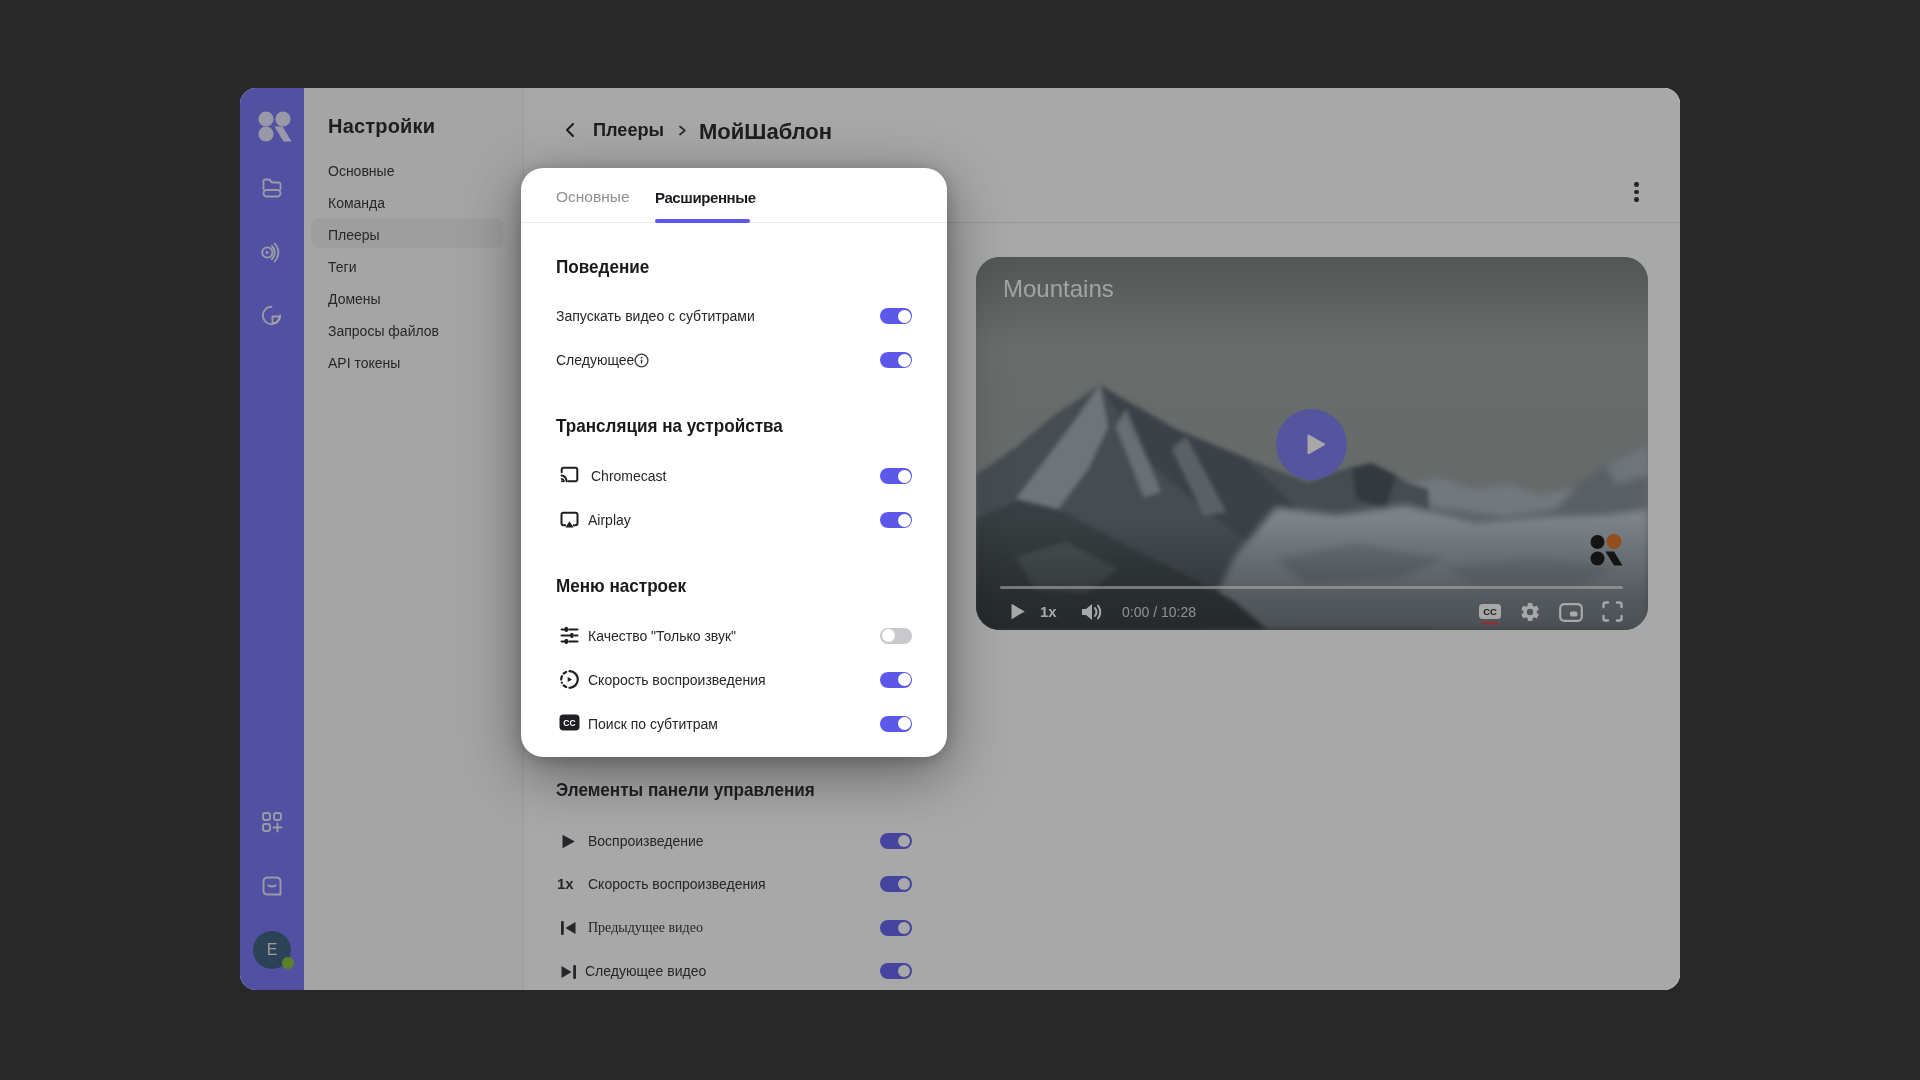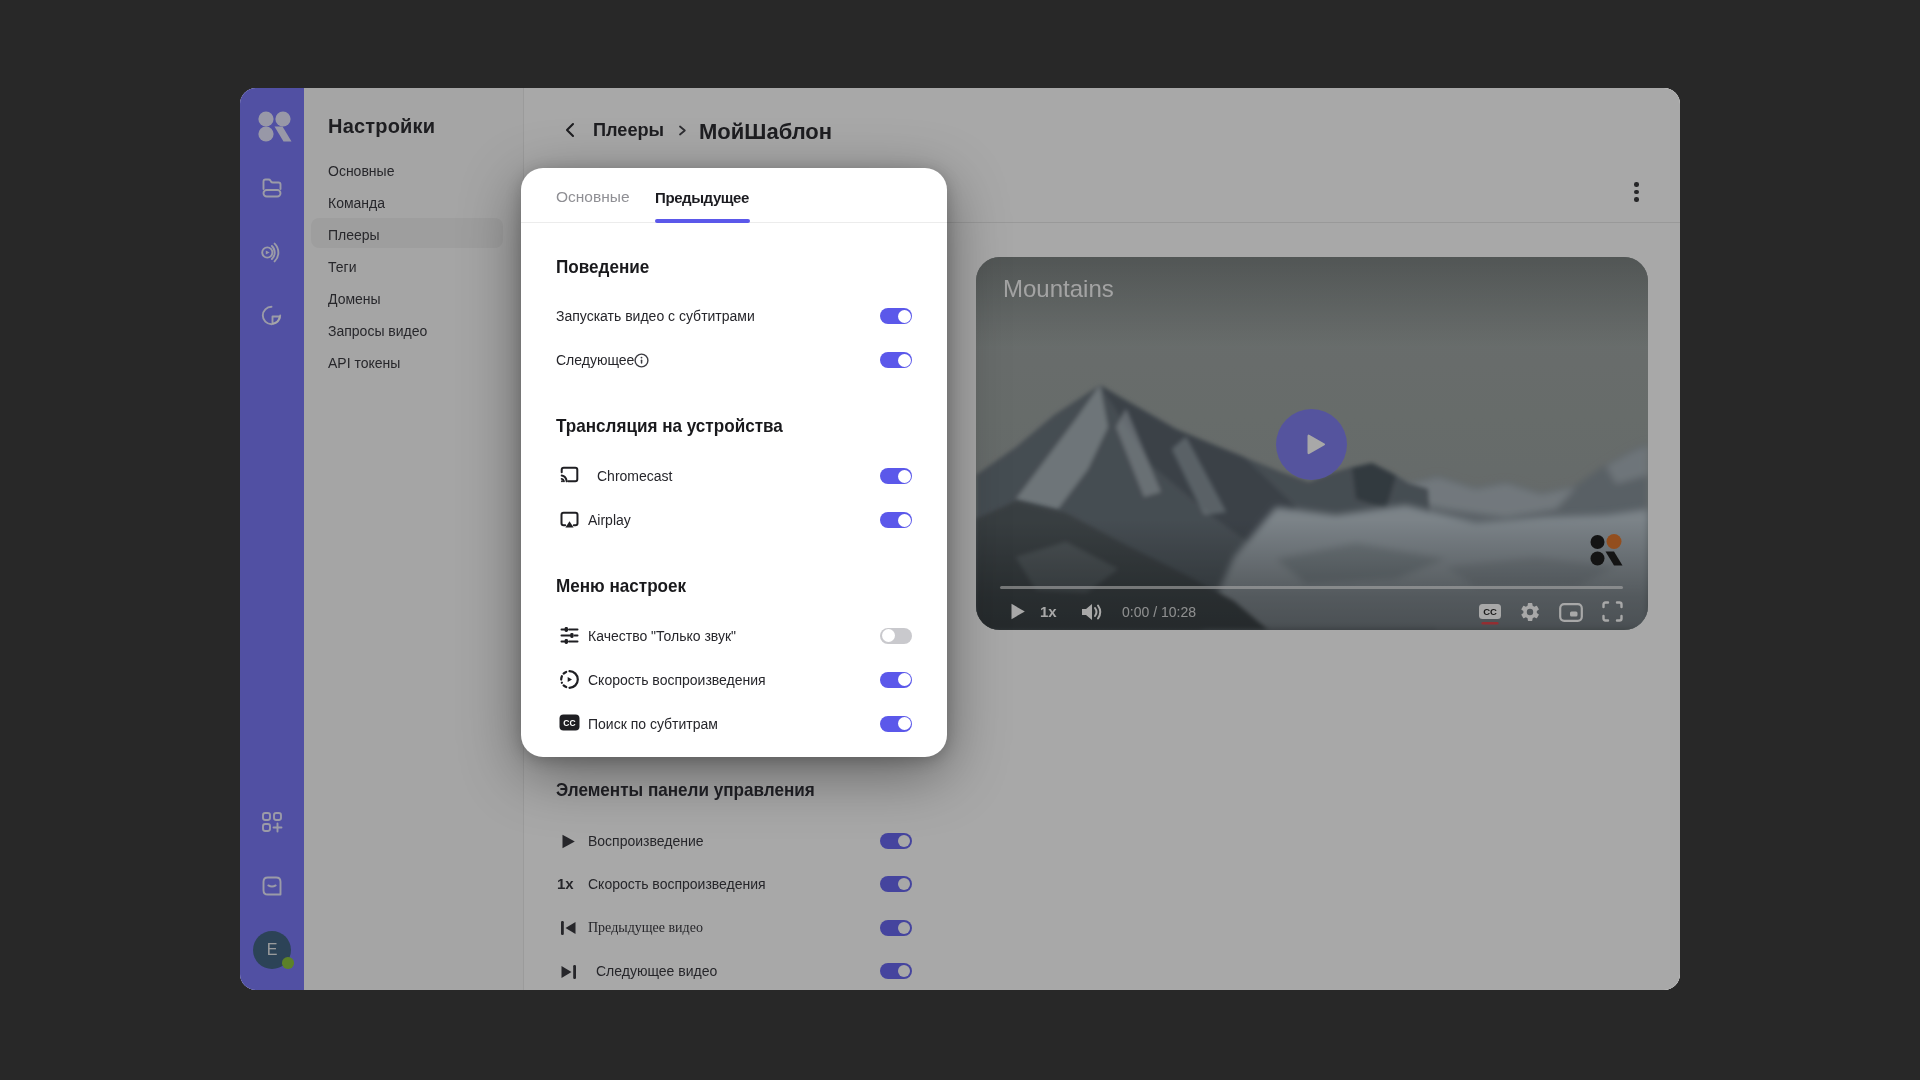--- a/index.html
+++ b/index.html
@@ -181,21 +181,21 @@
   <svg class="abs" style="left:320px;top:832px" width="17" height="16" viewBox="0 0 17 16">
       <rect x="1" y="1" width="2.8" height="14" rx="1.2" fill="#3a3a40"></rect>
       <path d="M15.5 2 L5.5 8 L15.5 14 Z" fill="#3a3a40"></path>
     </svg>
   <svg class="abs" style="left:320px;top:876px" width="17" height="16" viewBox="0 0 17 16">
       <rect x="13.2" y="1" width="2.8" height="14" rx="1.2" fill="#3a3a40"></rect>
       <path d="M1.5 2 L11.5 8 L1.5 14 Z" fill="#3a3a40"></path>
     </svg>
   <div class="rowlabel" style="left:348px; top:788px;">Скорость воспроизведения</div>
   <div class="rowlabel" style="left:348px; top:831.5px;font-family:Liberation Serif, serif;">Предыдущее видео</div>
-  <div class="rowlabel" style="left:356px; top:875px;">Следующее видео</div>
+  <div class="rowlabel" style="left:345px; top:875px;">Следующее видео</div>
   <div class="toggle" style="left:640px; top:744.5px;">
       <div class="knob"></div>
     </div>
   <div class="toggle" style="left:640px; top:788px;">
       <div class="knob"></div>
     </div>
   <div class="toggle" style="left:640px; top:831.5px;">
       <div class="knob"></div>
     </div>
   <div class="toggle" style="left:640px; top:875px;">
@@ -203,21 +203,21 @@
     </div>
 
   <div id="nav">
     <h1>Настройки</h1>
     <div class="pill"></div>
     <div class="navitem" style="top:74.5px">Основные</div>
     <div class="navitem" style="top:106.5px">Команда</div>
     <div class="navitem" style="top:138.5px">Плееры</div>
     <div class="navitem" style="top:170.5px">Теги</div>
     <div class="navitem" style="top:202.5px">Домены</div>
-    <div class="navitem" style="top:234.5px">Запросы видео</div>
+    <div class="navitem" style="top:234.5px">Запросы файлов</div>
     <div class="navitem" style="top:266.5px">API токены</div>
   </div>
 
   <div id="sidebar">
 
     <svg class="abs" style="left:17px;top:23px" width="35" height="31" viewBox="0 0 35 31">
       <g fill="rgba(255,255,255,0.82)">
         <circle cx="9" cy="8" r="7.6"></circle>
         <circle cx="26" cy="8" r="7.6"></circle>
         <circle cx="9" cy="23" r="7.6"></circle>
@@ -262,41 +262,41 @@
 
     <div class="abs" style="left:13px;top:843px;width:38px;height:38px;border-radius:50%;background:#436684;"></div>
     <div class="abs" style="left:13px;top:843px;width:38px;height:38px;text-align:center;line-height:38px;font-size:16px;color:#e9ebed;">E</div>
     <div class="abs" style="left:42px;top:869px;width:11.5px;height:11.5px;border-radius:50%;background:#8cc43f;"></div>
   </div>
   <div id="overlay"></div>
 </div>
 
 <div id="modal">
   <div class="tab" style="left:35px; color:#8f8f94;">Основные</div>
-  <div class="tab" style="left:134px; color:#1b1b20; font-weight:bold; font-size:15px; top:20.5px; letter-spacing:-0.4px;">Предыдущее</div>
+  <div class="tab" style="left:134px; color:#1b1b20; font-weight:bold; font-size:15px; top:20.5px; letter-spacing:-0.4px;">Расширенные</div>
   <div id="tabline"></div>
   <div id="tabul"></div>
 
   <div class="mh" style="top:88px;">Поведение</div>
   <div class="mrow" style="left:35px; top:140px;text-align:right;">Запускать видео с субтитрами</div>
   <div class="mrow" style="left:35px; top:184px;">Следующее</div>
   <svg class="abs" style="left:113px;top:185px;z-index:101" width="15" height="15" viewBox="0 0 15 15">
     <circle cx="7.5" cy="7.5" r="6.4" fill="none" stroke="#3c3c42" stroke-width="1.4"></circle>
     <rect x="6.8" y="6.6" width="1.5" height="4.2" rx="0.7" fill="#3c3c42"></rect>
     <circle cx="7.5" cy="4.6" r="0.9" fill="#3c3c42"></circle>
   </svg>
   <div class="mtog" style="top:140px;">
       <div class="knob"></div>
     </div>
   <div class="mtog" style="top:184px;">
       <div class="knob"></div>
     </div>
 
   <div class="mh" style="top:247px;">Трансляция на устройства</div>
-  <div class="mrow" style="left:76px; top:300px;">Chromecast</div>
+  <div class="mrow" style="left:70px; top:300px;">Chromecast</div>
   <div class="mrow" style="left:67px; top:344px;">Airplay</div>
 
   <svg class="abs" style="left:38px;top:297px" width="21" height="21" viewBox="0 0 21 21">
     <g fill="none" stroke="#1f1f23" stroke-width="2" stroke-linecap="round">
       <path d="M2.7 7.2 L2.7 4.7 Q2.7 2.7 4.7 2.7 L16.3 2.7 Q18.3 2.7 18.3 4.7 L18.3 14.3 Q18.3 16.3 16.3 16.3 L9.2 16.3"></path>
       <path d="M2.7 10.6 Q7.0 11.3 7.7 16.3"></path>
       <path d="M2.7 13.9 Q4.4 14.4 4.9 16.3"></path>
     </g>
     <rect x="2.0" y="15.3" width="2.0" height="2.0" rx="1.0" fill="#1f1f23"></rect>
   </svg>

